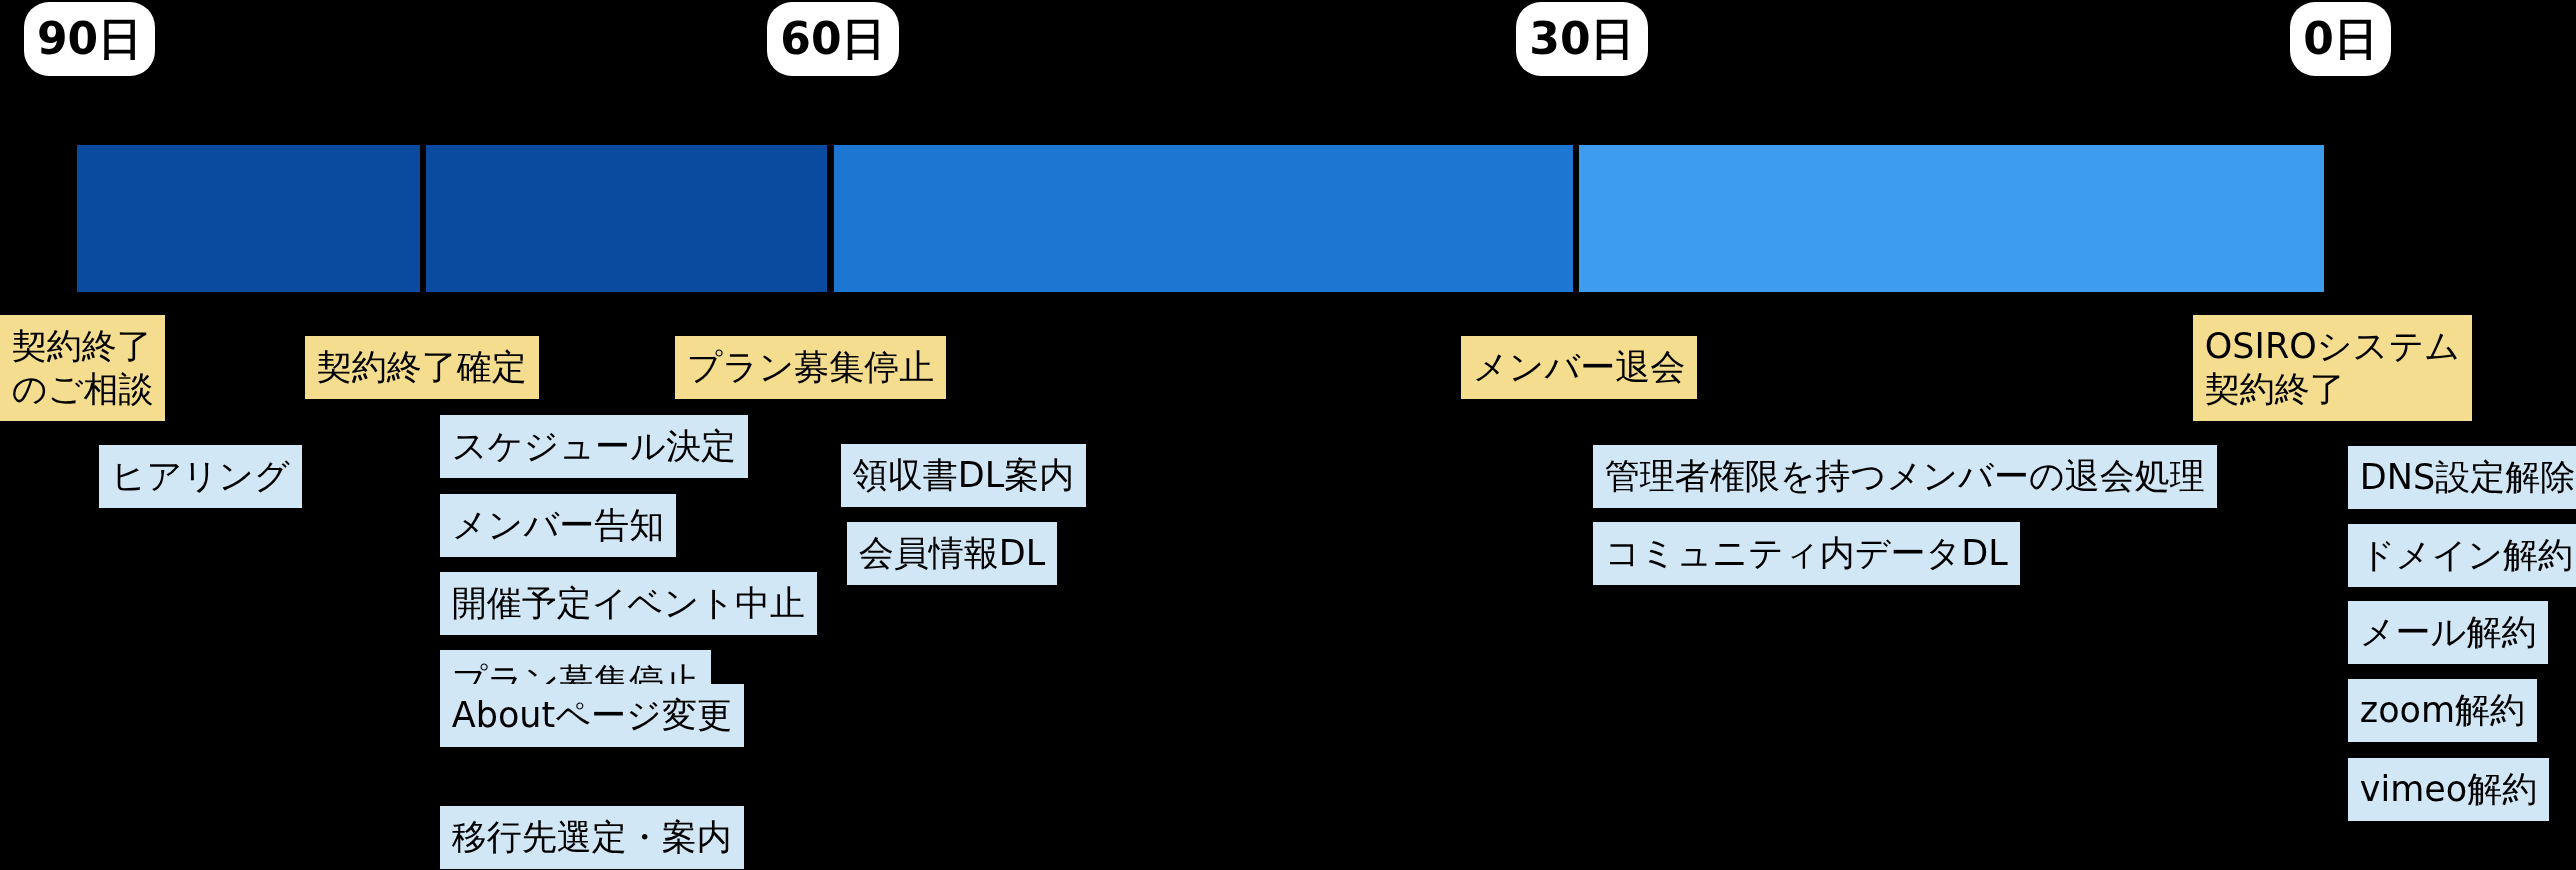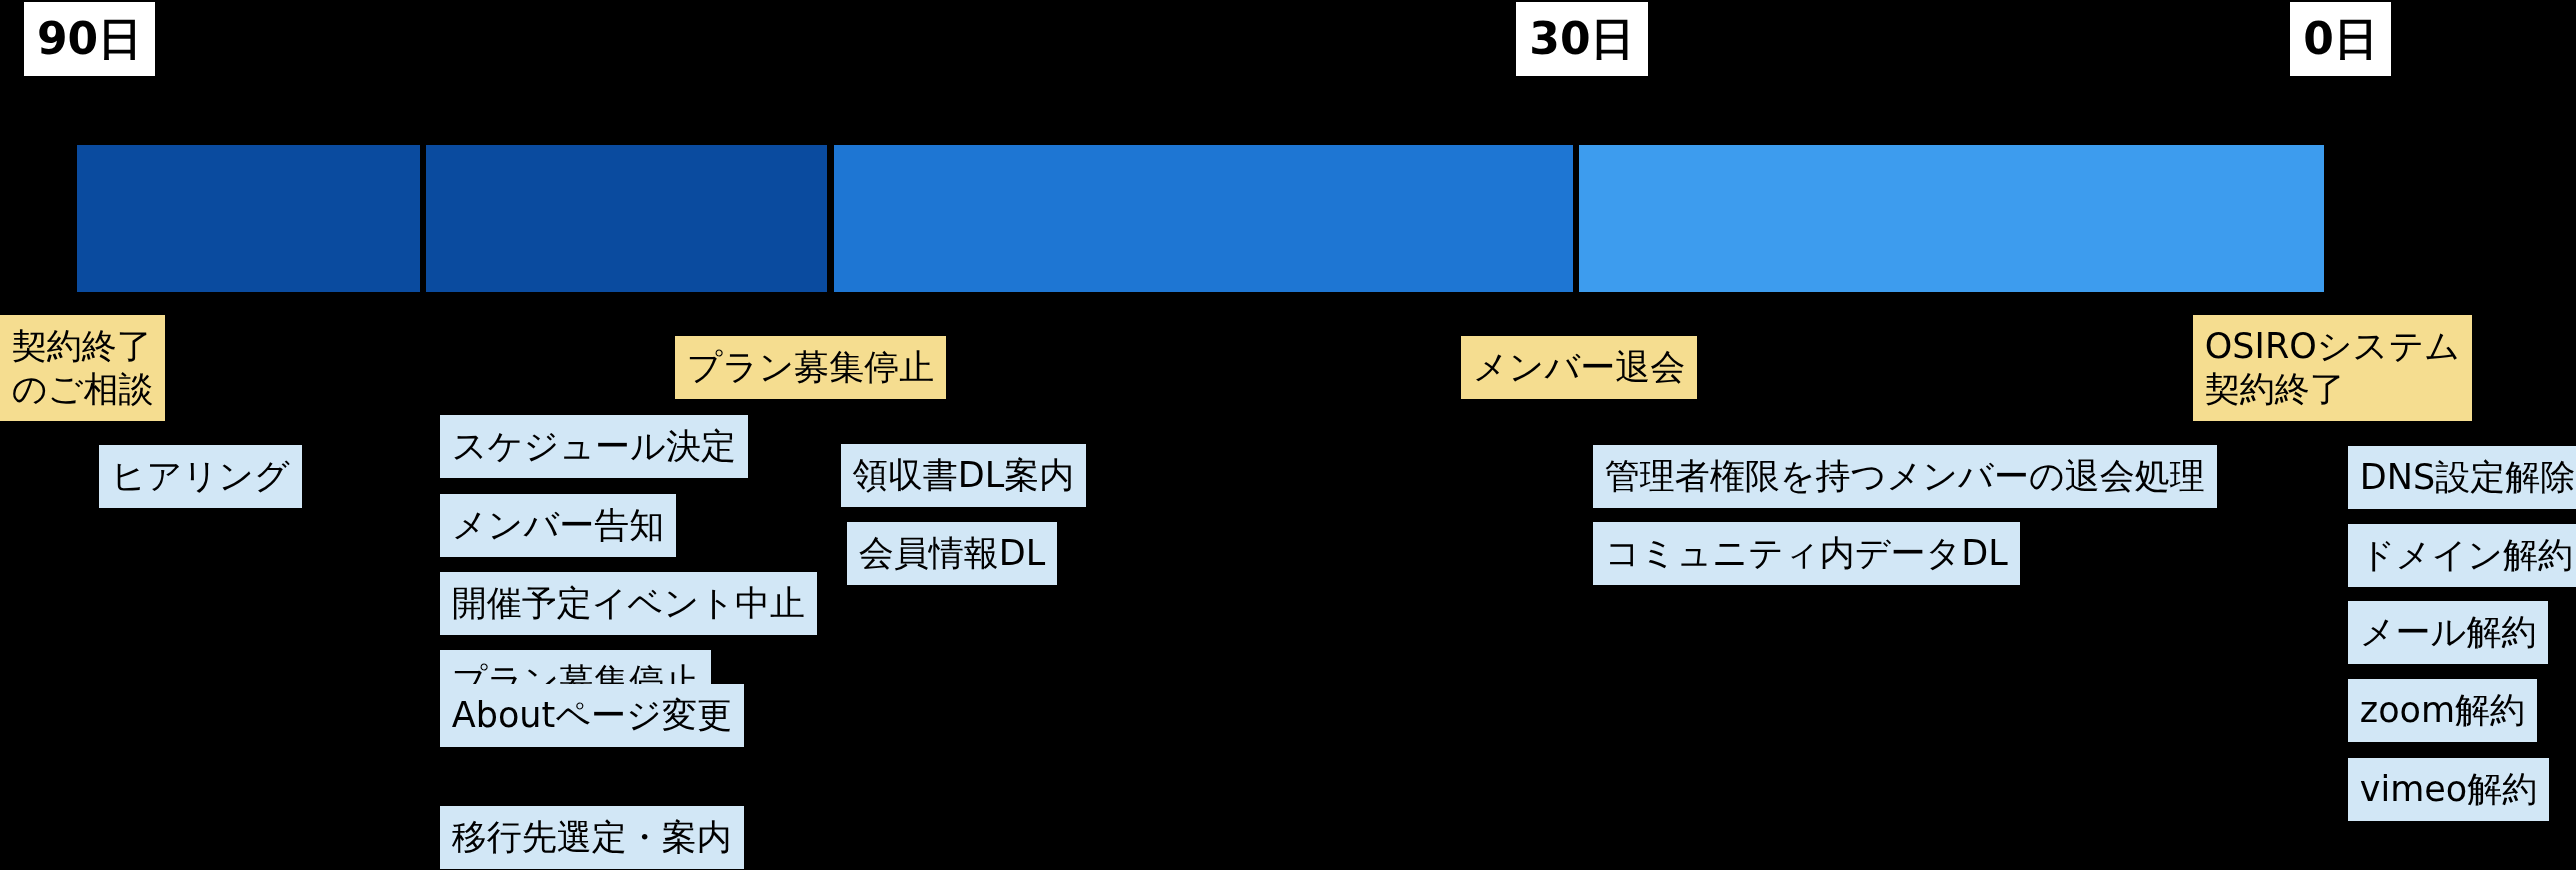--- a/index.html
+++ b/index.html
@@ -21,20 +21,21 @@
   .day-marker {
     position: absolute;
     top: 2.2px;
     background: #ffffff;
     color: #000000;
     font-size: 44px;
     font-weight: bold;
     line-height: 1.15;
     padding: 11.8px 13.3px;
     white-space: nowrap;
+    border-radius: 25px;
   }
   
   .bar-segment {
     position: absolute;
     top: 145px;
     height: 147px;
   }
   .seg-dark   { background: #0a4b9f; }
   .seg-medium { background: #1e76d3; }
   .seg-light  { background: #3d9cee; }
@@ -60,32 +61,34 @@
     padding: 10.3px 11.8px;
     white-space: nowrap;
   }
 </style>
 </head>
 <body>
 
 <div class="stage">
 
   <div class="day-marker" style="left:23.6px">90日</div>
+  <div class="day-marker" style="left:767px">60日</div>
   <div class="day-marker" style="left:1516px">30日</div>
   <div class="day-marker" style="left:2290px">0日</div>
 
   <div class="bar-segment seg-dark" style="left:77px;  width:343px"></div>
   <div class="bar-segment seg-dark" style="left:426px;  width:401px"></div>
   <div class="bar-segment seg-medium" style="left:834px; width:739px"></div>
   <div class="bar-segment seg-light" style="left:1579px; width:745px"></div>
 
   <div class="milestone" style="left:0; top:315px">
     <span class="line">契約終了</span>
     <span class="line">のご相談</span>
   </div>
+  <div class="milestone" style="left:305px;  top:336px">契約終了確定</div>
   <div class="milestone" style="left:675px;  top:336px">プラン募集停止</div>
   <div class="milestone" style="left:1461px; top:336px">メンバー退会</div>
   <div class="milestone centered" style="left:2193px; top:315px">
     <span class="line">OSIROシステム</span>
     <span class="line">契約終了</span>
   </div>
 
   <div class="task" style="left:99px; top:445px">ヒアリング</div>
 
   <div class="task" style="left:440px; top:415px">スケジュール決定</div>

